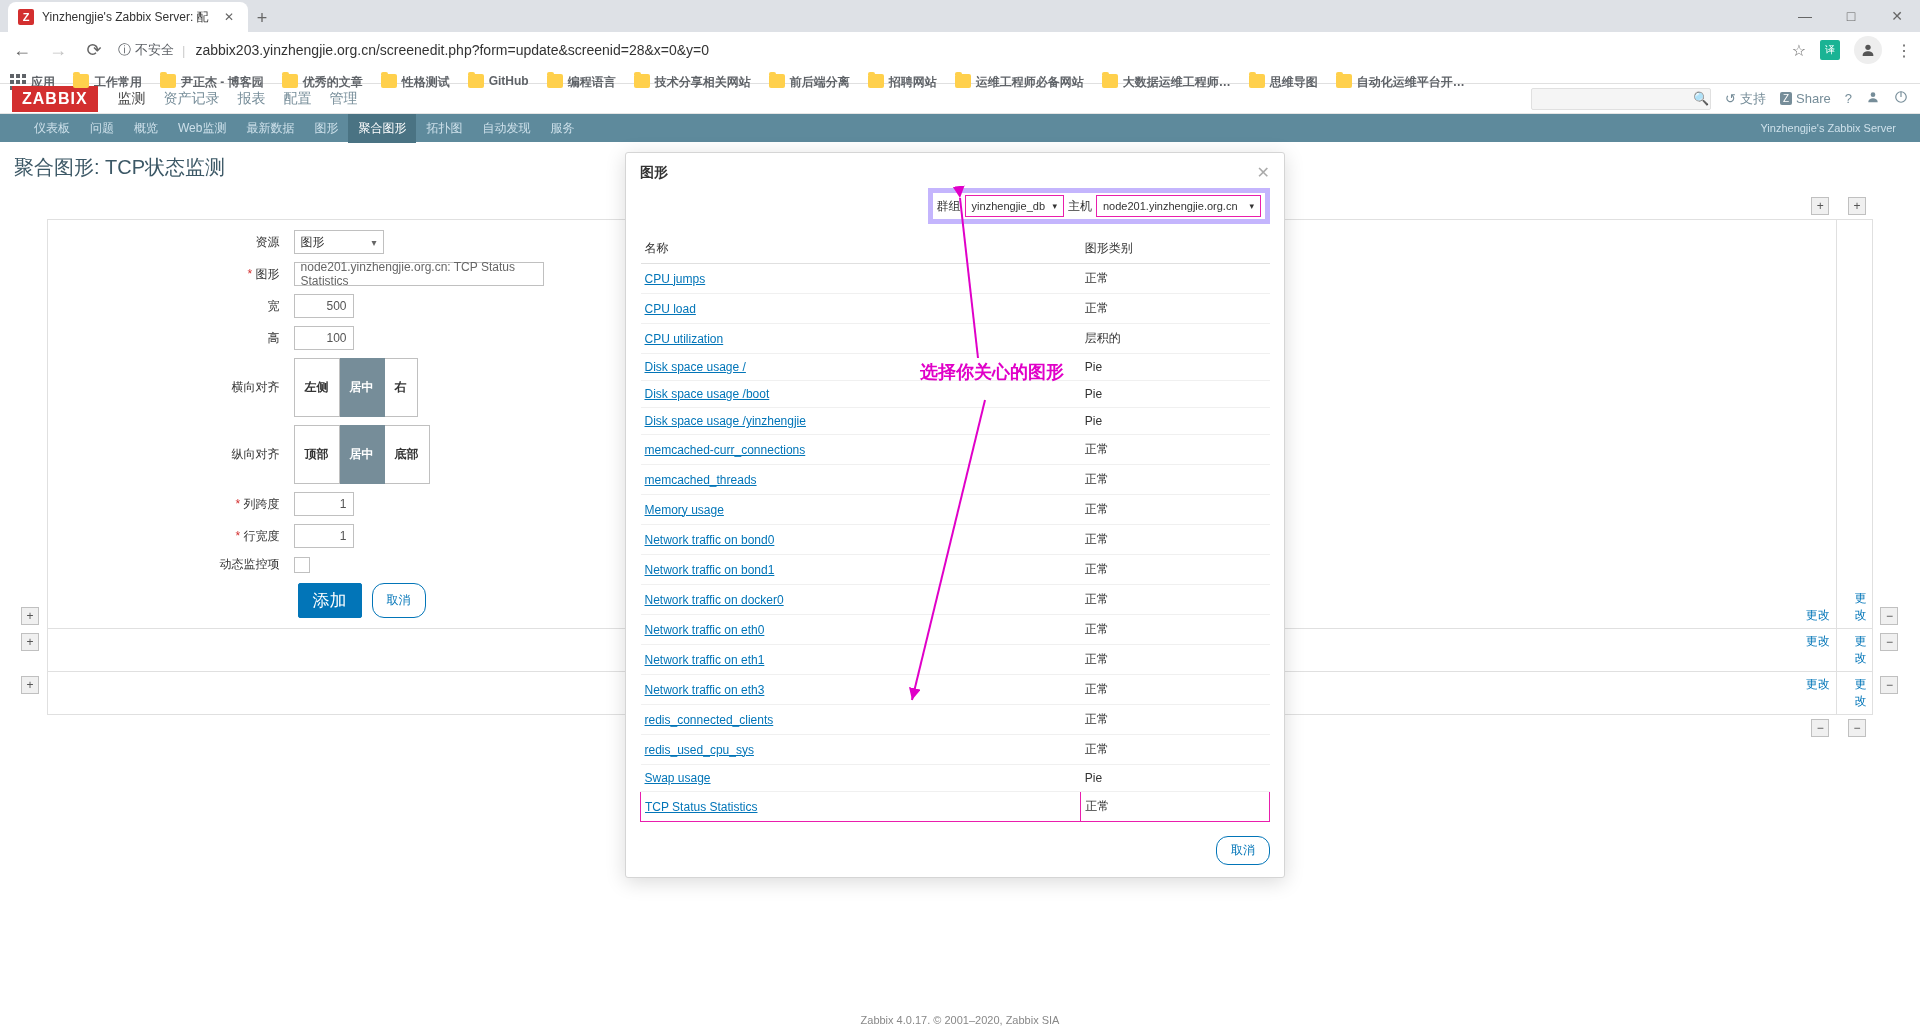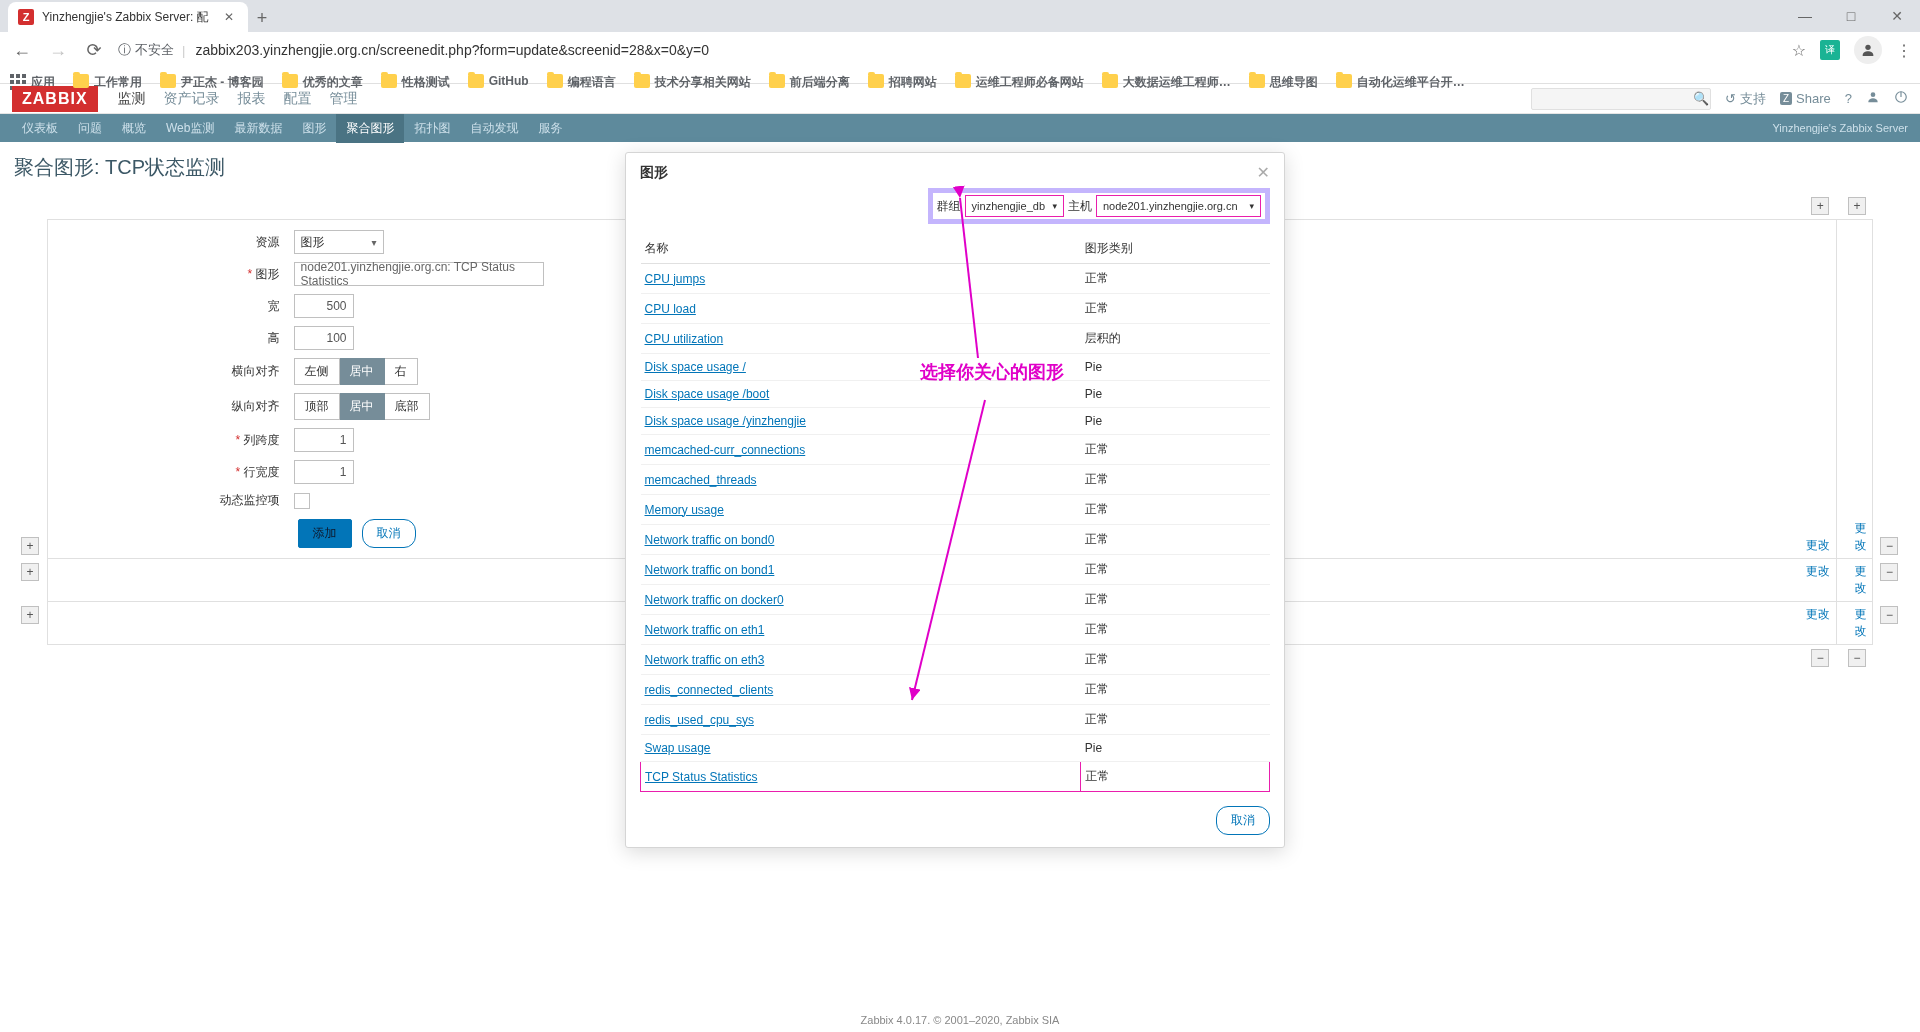--- a/index.html
+++ b/index.html
@@ -35,43 +35,43 @@
 .zbx-logo { background: #d32f2f; color: #fff; font-weight: bold; padding: 4px 10px; font-size: 16px; letter-spacing: 1px; }
 .zbx-nav { display: flex; gap: 18px; color: #768d99; font-size: 14px; }
 .zbx-nav-item { cursor: pointer; }
 .zbx-nav-item.active { color: #444; }
 .zbx-header-right { margin-left: auto; display: flex; align-items: center; gap: 14px; color: #768d99; font-size: 13px; }
 .zbx-search { width: 180px; height: 22px; background: #f5f5f5; border: 1px solid #e0e0e0; border-radius: 2px; display: flex; align-items: center; padding: 0 6px; }
 .zbx-search input { flex: 1; border: none; background: transparent; font-size: 12px; outline: none; }
 .zbx-icon-link { display: flex; align-items: center; gap: 4px; cursor: pointer; }
 
 
-.zbx-subnav { height: 28px; background: #5e8a9c; display: flex; align-items: center; padding: 0 12px; gap: 2px; font-size: 12px; }
+.zbx-subnav { height: 28px; background: #5e8a9c; display: flex; align-items: center; padding: 0 24px; gap: 2px; font-size: 12px; }
 .zbx-subnav-item { color: #cde0ea; padding: 6px 10px; cursor: pointer; }
 .zbx-subnav-item.active { background: #4a7383; color: #fff; }
 .zbx-subnav-right { margin-left: auto; color: #cde0ea; font-size: 11px; }
 
 
 .page-title { font-size: 20px; color: #3c5866; padding: 12px 14px 10px; }
 .content-area { padding: 0 14px 20px; position: relative; }
 .form-row { display: flex; align-items: center; gap: 10px; margin-bottom: 8px; }
 .form-label { width: 230px; text-align: right; font-size: 12px; color: #333; padding-right: 4px; }
 .req::before { content: "* "; color: #d32f2f; }
 .select-box, .text-input { border: 1px solid #c0c0c0; background: #fff; font-size: 12px; height: 24px; padding: 0 6px; }
 .select-box { width: 90px; display: flex; align-items: center; justify-content: space-between; cursor: pointer; }
 .select-box::after { content: "▾"; color: #666; font-size: 10px; }
 .text-input { width: 250px; color: #555; }
 .text-input.num { width: 60px; text-align: right; }
 .btn-group { display: flex; }
-.btn-toggle { border: 1px solid #c0c0c0; background: #fff; padding: 4px 10px; font-size: 12px; cursor: pointer; color: #333; }
+.btn-toggle { border: 1px solid #c0c0c0; background: #fff; padding: 20px 10px; font-size: 12px; cursor: pointer; color: #333; font-weight: bold; }
 .btn-toggle + .btn-toggle { border-left: none; }
 .btn-toggle.active { background: #768d99; color: #fff; border-color: #768d99; }
 .checkbox { width: 16px; height: 16px; border: 1px solid #c0c0c0; background: #fff; }
 .form-actions { margin-left: 244px; display: flex; gap: 10px; margin-top: 10px; }
-.btn-primary { background: #0275b8; color: #0f172a; border: 1px solid #0275b8; padding: 5px 14px; font-size: 12px; cursor: pointer; border-radius: 2px; }
+.btn-primary { background: #0275b8; color: #ffffff; border: 1px solid #0275b8; padding: 5px 14px; font-size: 17px; cursor: pointer; border-radius: 2px; }
 .btn-default { background: #fff; color: #0275b8; border: 1px solid #0275b8; padding: 5px 14px; font-size: 12px; cursor: pointer; border-radius: 12px; }
 
 
 .cell-btn { width: 18px; height: 18px; border: 1px solid #c0c0c0; background: #f0f0f0; display: inline-flex; align-items: center; justify-content: center; font-size: 12px; color: #555; cursor: pointer; margin: 0 1px; }
 .screen-grid { width: 100%; border-collapse: collapse; margin-top: 2px; }
 .screen-grid td { border: 1px solid #e0e0e0; padding: 4px 6px; font-size: 12px; vertical-align: top; }
 .screen-grid .corner { border: none; }
 .link-change { color: #0275b8; cursor: pointer; }
 
 
@@ -423,20 +423,24 @@
           </tr>
           <tr>
             <td class="name"><a>Network traffic on bond1</a></td>
             <td>正常</td>
           </tr>
           <tr>
             <td class="name"><a>Network traffic on docker0</a></td>
             <td>正常</td>
           </tr>
           <tr>
+            <td class="name"><a>Network traffic on eth0</a></td>
+            <td>正常</td>
+          </tr>
+          <tr>
             <td class="name"><a>Network traffic on eth1</a></td>
             <td>正常</td>
           </tr>
           <tr>
             <td class="name"><a>Network traffic on eth3</a></td>
             <td>正常</td>
           </tr>
           <tr>
             <td class="name"><a>redis_connected_clients</a></td>
             <td>正常</td>

